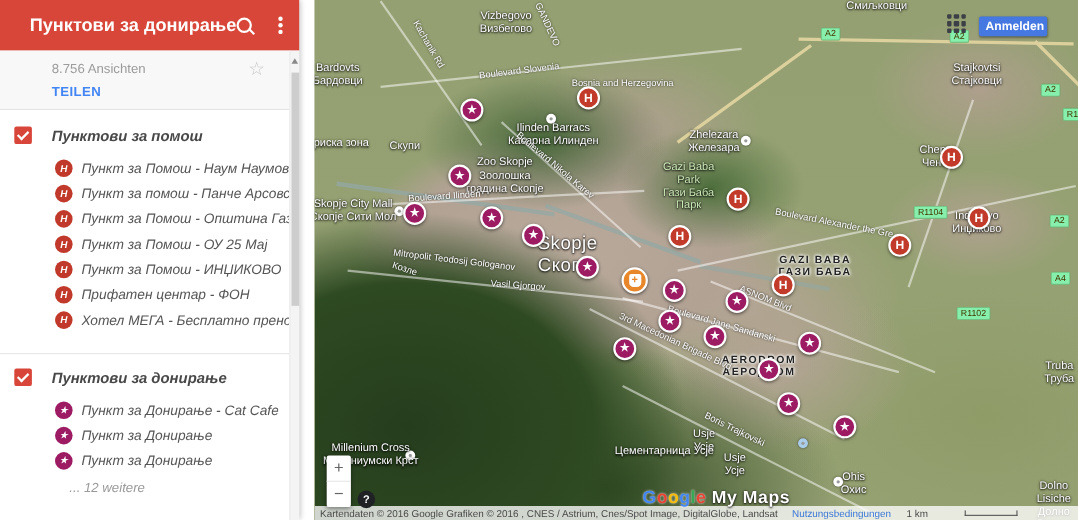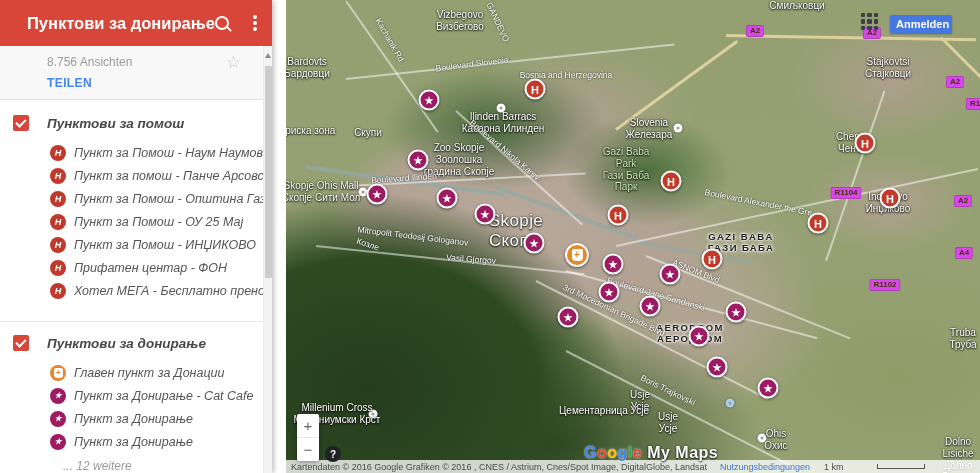--- a/index.html
+++ b/index.html
@@ -81,22 +81,22 @@
   .layer{position:absolute;inset:0;pointer-events:none;}
   .lbl{position:absolute;transform:translate(-50%,-50%);color:#fff;font-size:10px;
     line-height:1.18;text-align:center;white-space:pre-line;z-index:5;
     text-shadow:0 1px 2px rgba(0,0,0,.9),0 0 2px rgba(0,0,0,.85);}
   .lbl-city{font-size:17px;letter-spacing:.4px;font-weight:500;}
   .lbl-district{color:#222;font-weight:bold;font-size:9.5px;letter-spacing:1.4px;
     text-shadow:0 0 2px #fff,0 0 3px #fff,0 0 4px #fff;}
   .lbl-park{color:#cdeab9;}
   .lbl-road{font-size:8.5px;white-space:nowrap;text-shadow:0 0 2px rgba(0,0,0,.9);}
 
-  .badge{position:absolute;transform:translate(-50%,-50%);background:#d946ef;color:#433600;
-    font-size:8px;font-weight:bold;padding:1px 3px;border-radius:2px;z-index:6;
+  .badge{position:absolute;transform:translate(-50%,-50%);background:#86efac;color:#433600;
+    font-size:8px;font-weight:normal;padding:1px 3px;border-radius:2px;z-index:6;
     border:1px solid rgba(60,50,0,.25);line-height:1;}
   .poi{position:absolute;transform:translate(-50%,-50%);width:9px;height:9px;background:#fff;
     border-radius:50%;box-shadow:0 0 2px rgba(0,0,0,.6);z-index:4;}
   .poi::after{content:"";position:absolute;left:3px;top:3px;width:3px;height:3px;
     border-radius:50%;background:#9a9a9a;}
   .poi.kind-transit{background:#aacdea;}
 
   .marker{position:absolute;transform:translate(-50%,-50%);width:21px;height:21px;
     border-radius:50%;border:2px solid #fff;box-shadow:0 1px 3px rgba(0,0,0,.55);z-index:10;
     display:flex;align-items:center;justify-content:center;color:#fff;font-weight:bold;
@@ -204,24 +204,20 @@
       </section>
 
       <section class="section section2">
         <div class="sec-head sec-head2">
           <span class="checkbox"></span>
           <span class="sec-title">Пунктови за донирање</span>
         </div>
 
         <ul class="sb-list">
 
-        <li class="sb-item">
-              <span class="ico icon-main"></span>
-              <span class="sb-item-label">Главен пункт за Донации</span>
-            </li>
             <li class="sb-item">
               <span class="ico icon-donate"></span>
               <span class="sb-item-label">Пункт за Донирање - Cat Cafe</span>
             </li>
             <li class="sb-item">
               <span class="ico icon-donate"></span>
               <span class="sb-item-label">Пункт за Донирање</span>
             </li>
             <li class="sb-item">
               <span class="ico icon-donate"></span>
@@ -262,28 +258,28 @@
 
     <div class="layer">
 
     <div class="lbl" style="left: 511px; top: 6px; position: absolute;">Смиљковци</div>
         <div class="lbl" style="left: 174px; top: 21px; position: absolute;">Vizbegovo
 Визбегово</div>
         <div class="lbl" style="left: 21px; top: 68px; position: absolute;">Bardovts
 Бардовци</div>
         <div class="lbl" style="left: 602px; top: 68px; position: absolute;">Stajkovtsi
 Стајковци</div>
-        <div class="lbl" style="left: 363px; top: 129px; position: absolute;">Slovenia
+        <div class="lbl" style="left: 363px; top: 129px; position: absolute;">Zhelezara
 Железара</div>
         <div class="lbl" style="left: 217px; top: 123px; position: absolute;">Ilinden Barracs
 Касарна Илинден</div>
         <div class="lbl" style="left: 173px; top: 160px; position: absolute;">Zoo Skopje
 Зоолошка
 градина Скопје</div>
-        <div class="lbl" style="left: 35px; top: 192px; position: absolute;">Skopje Ohis Mall
+        <div class="lbl" style="left: 35px; top: 192px; position: absolute;">Skopje City Mall
 Скопје Сити Мол</div>
         <div class="lbl lbl-city" style="left: 230px; top: 231px; position: absolute;">Skopje
 Скопје</div>
         <div class="lbl lbl-park" style="left: 340px; top: 170px; position: absolute;">Gazi Baba
 Park
 Гази Баба
 Парк</div>
         <div class="lbl lbl-district" style="left: 455px; top: 242px; position: absolute;">GAZI BABA
 ГАЗИ БАБА</div>
         <div class="lbl lbl-district" style="left: 404px; top: 333px; position: absolute;">AERODROM

